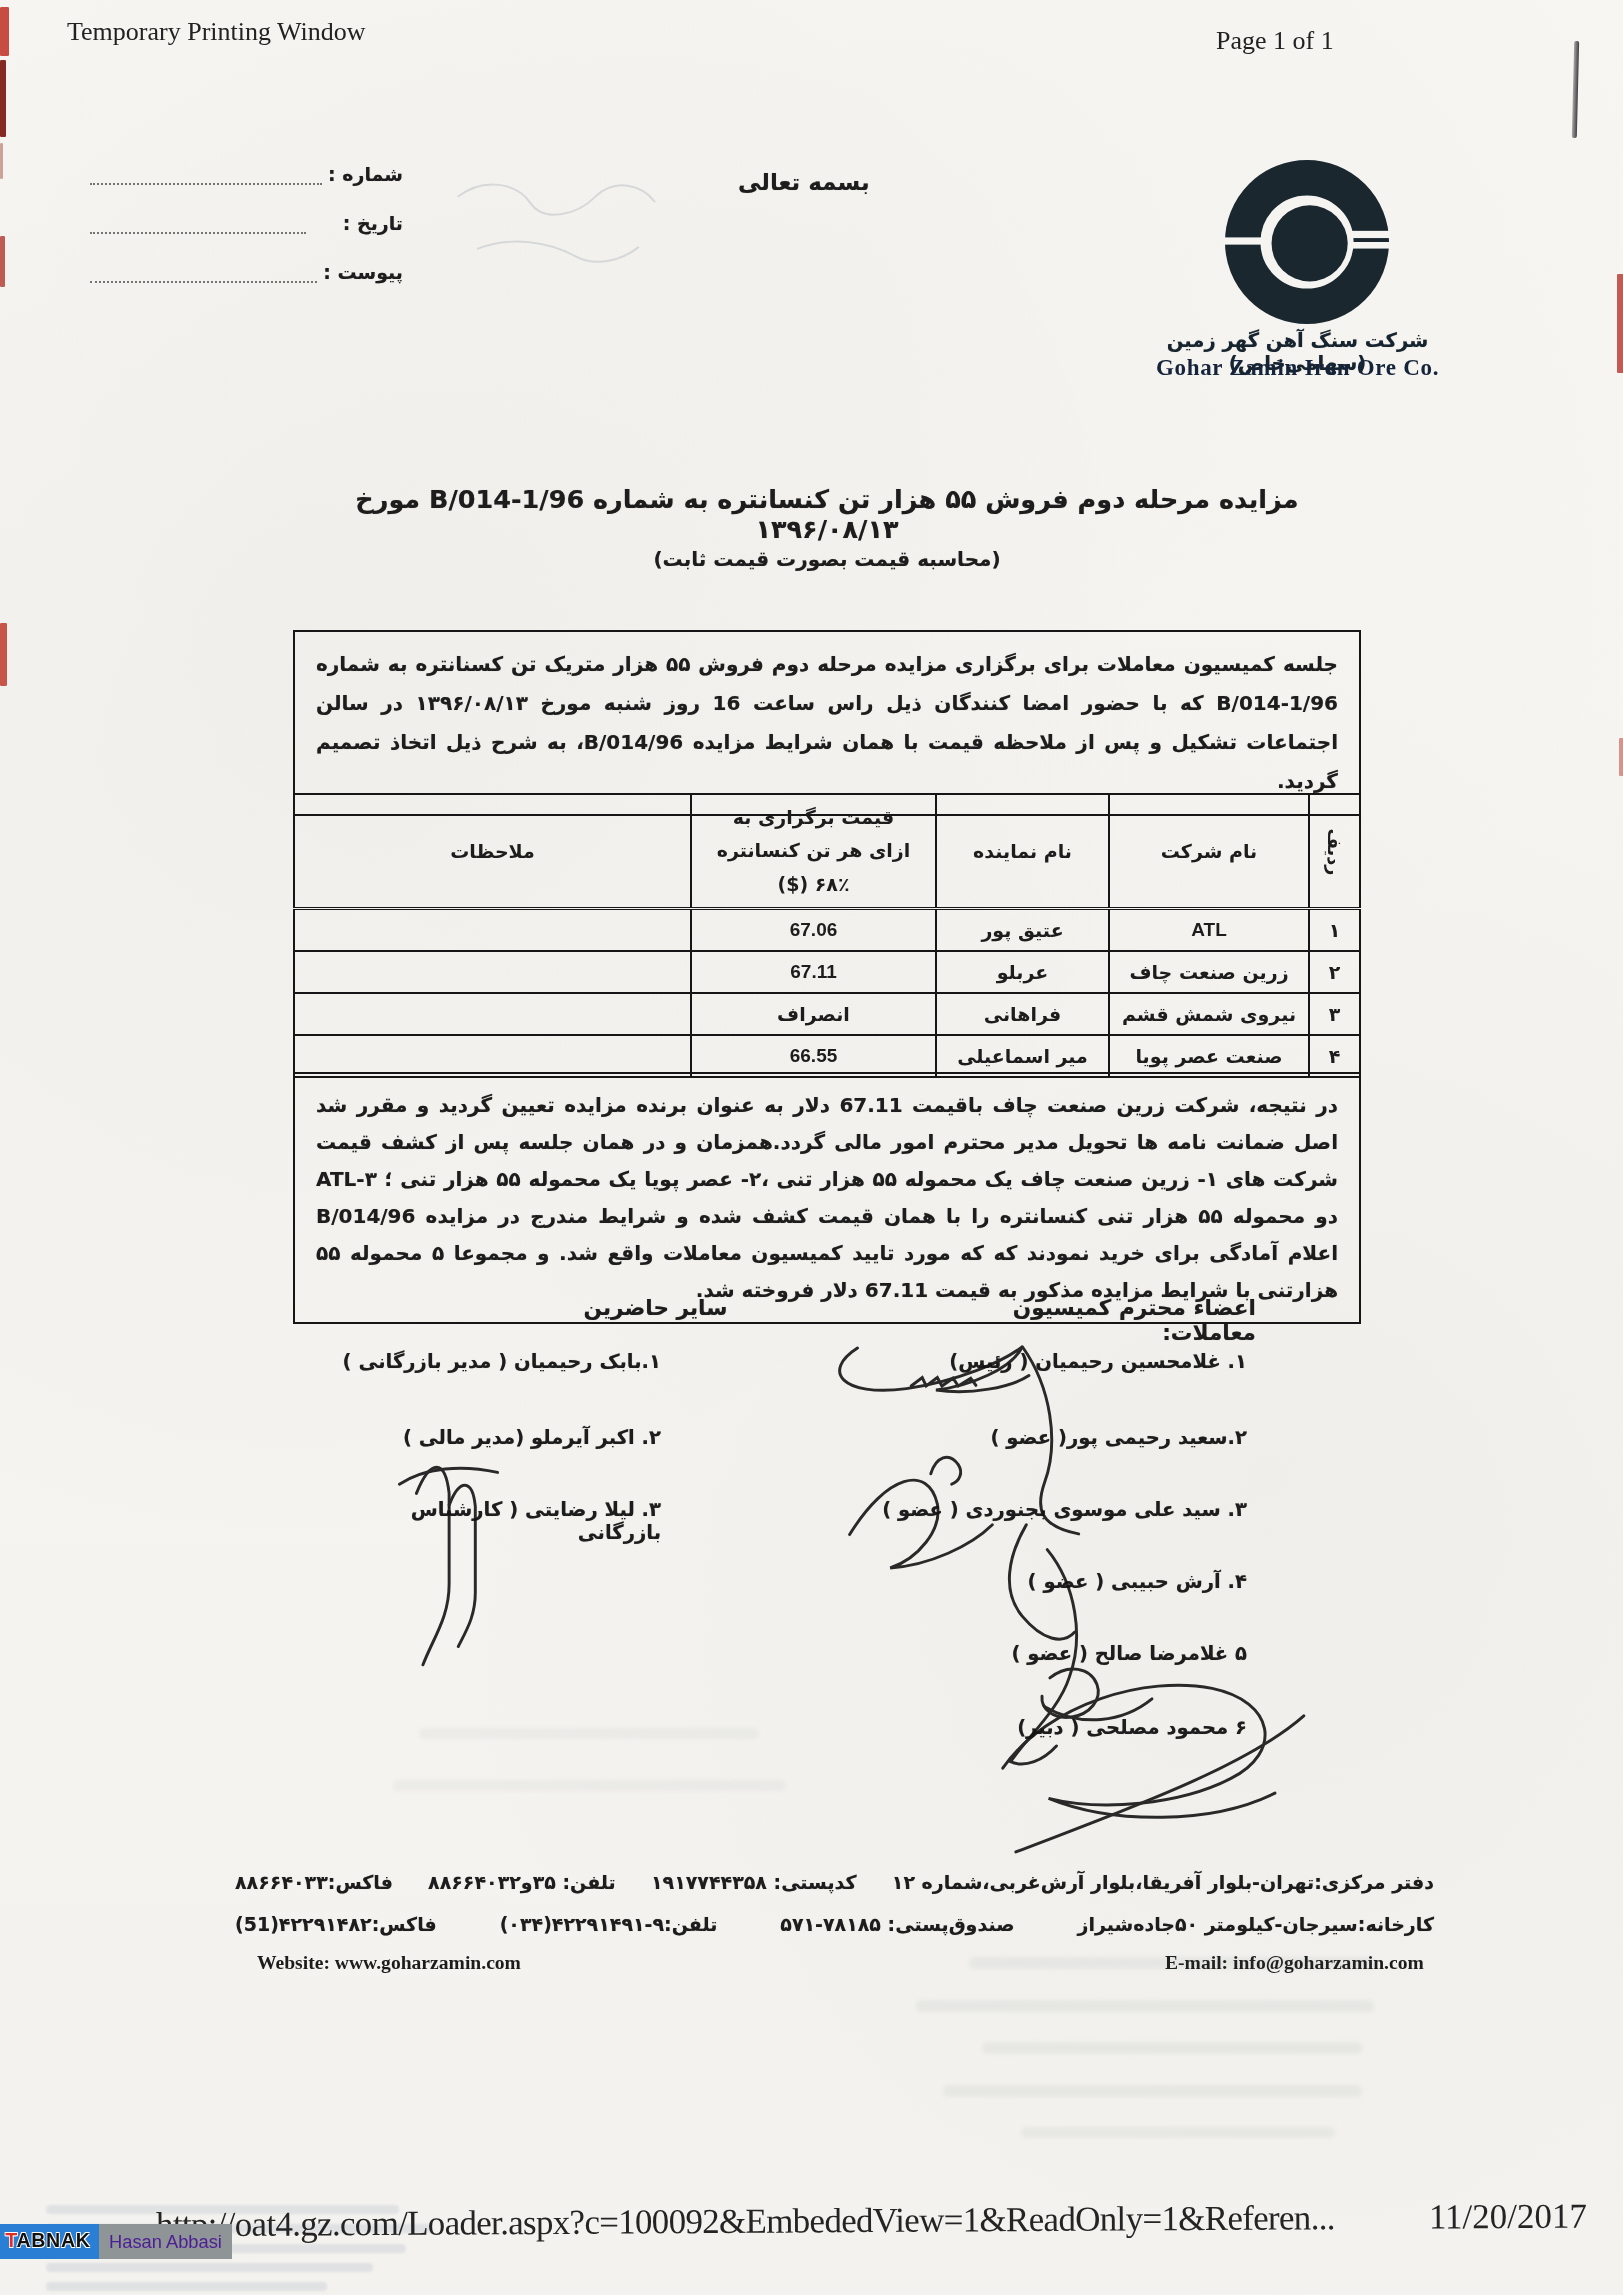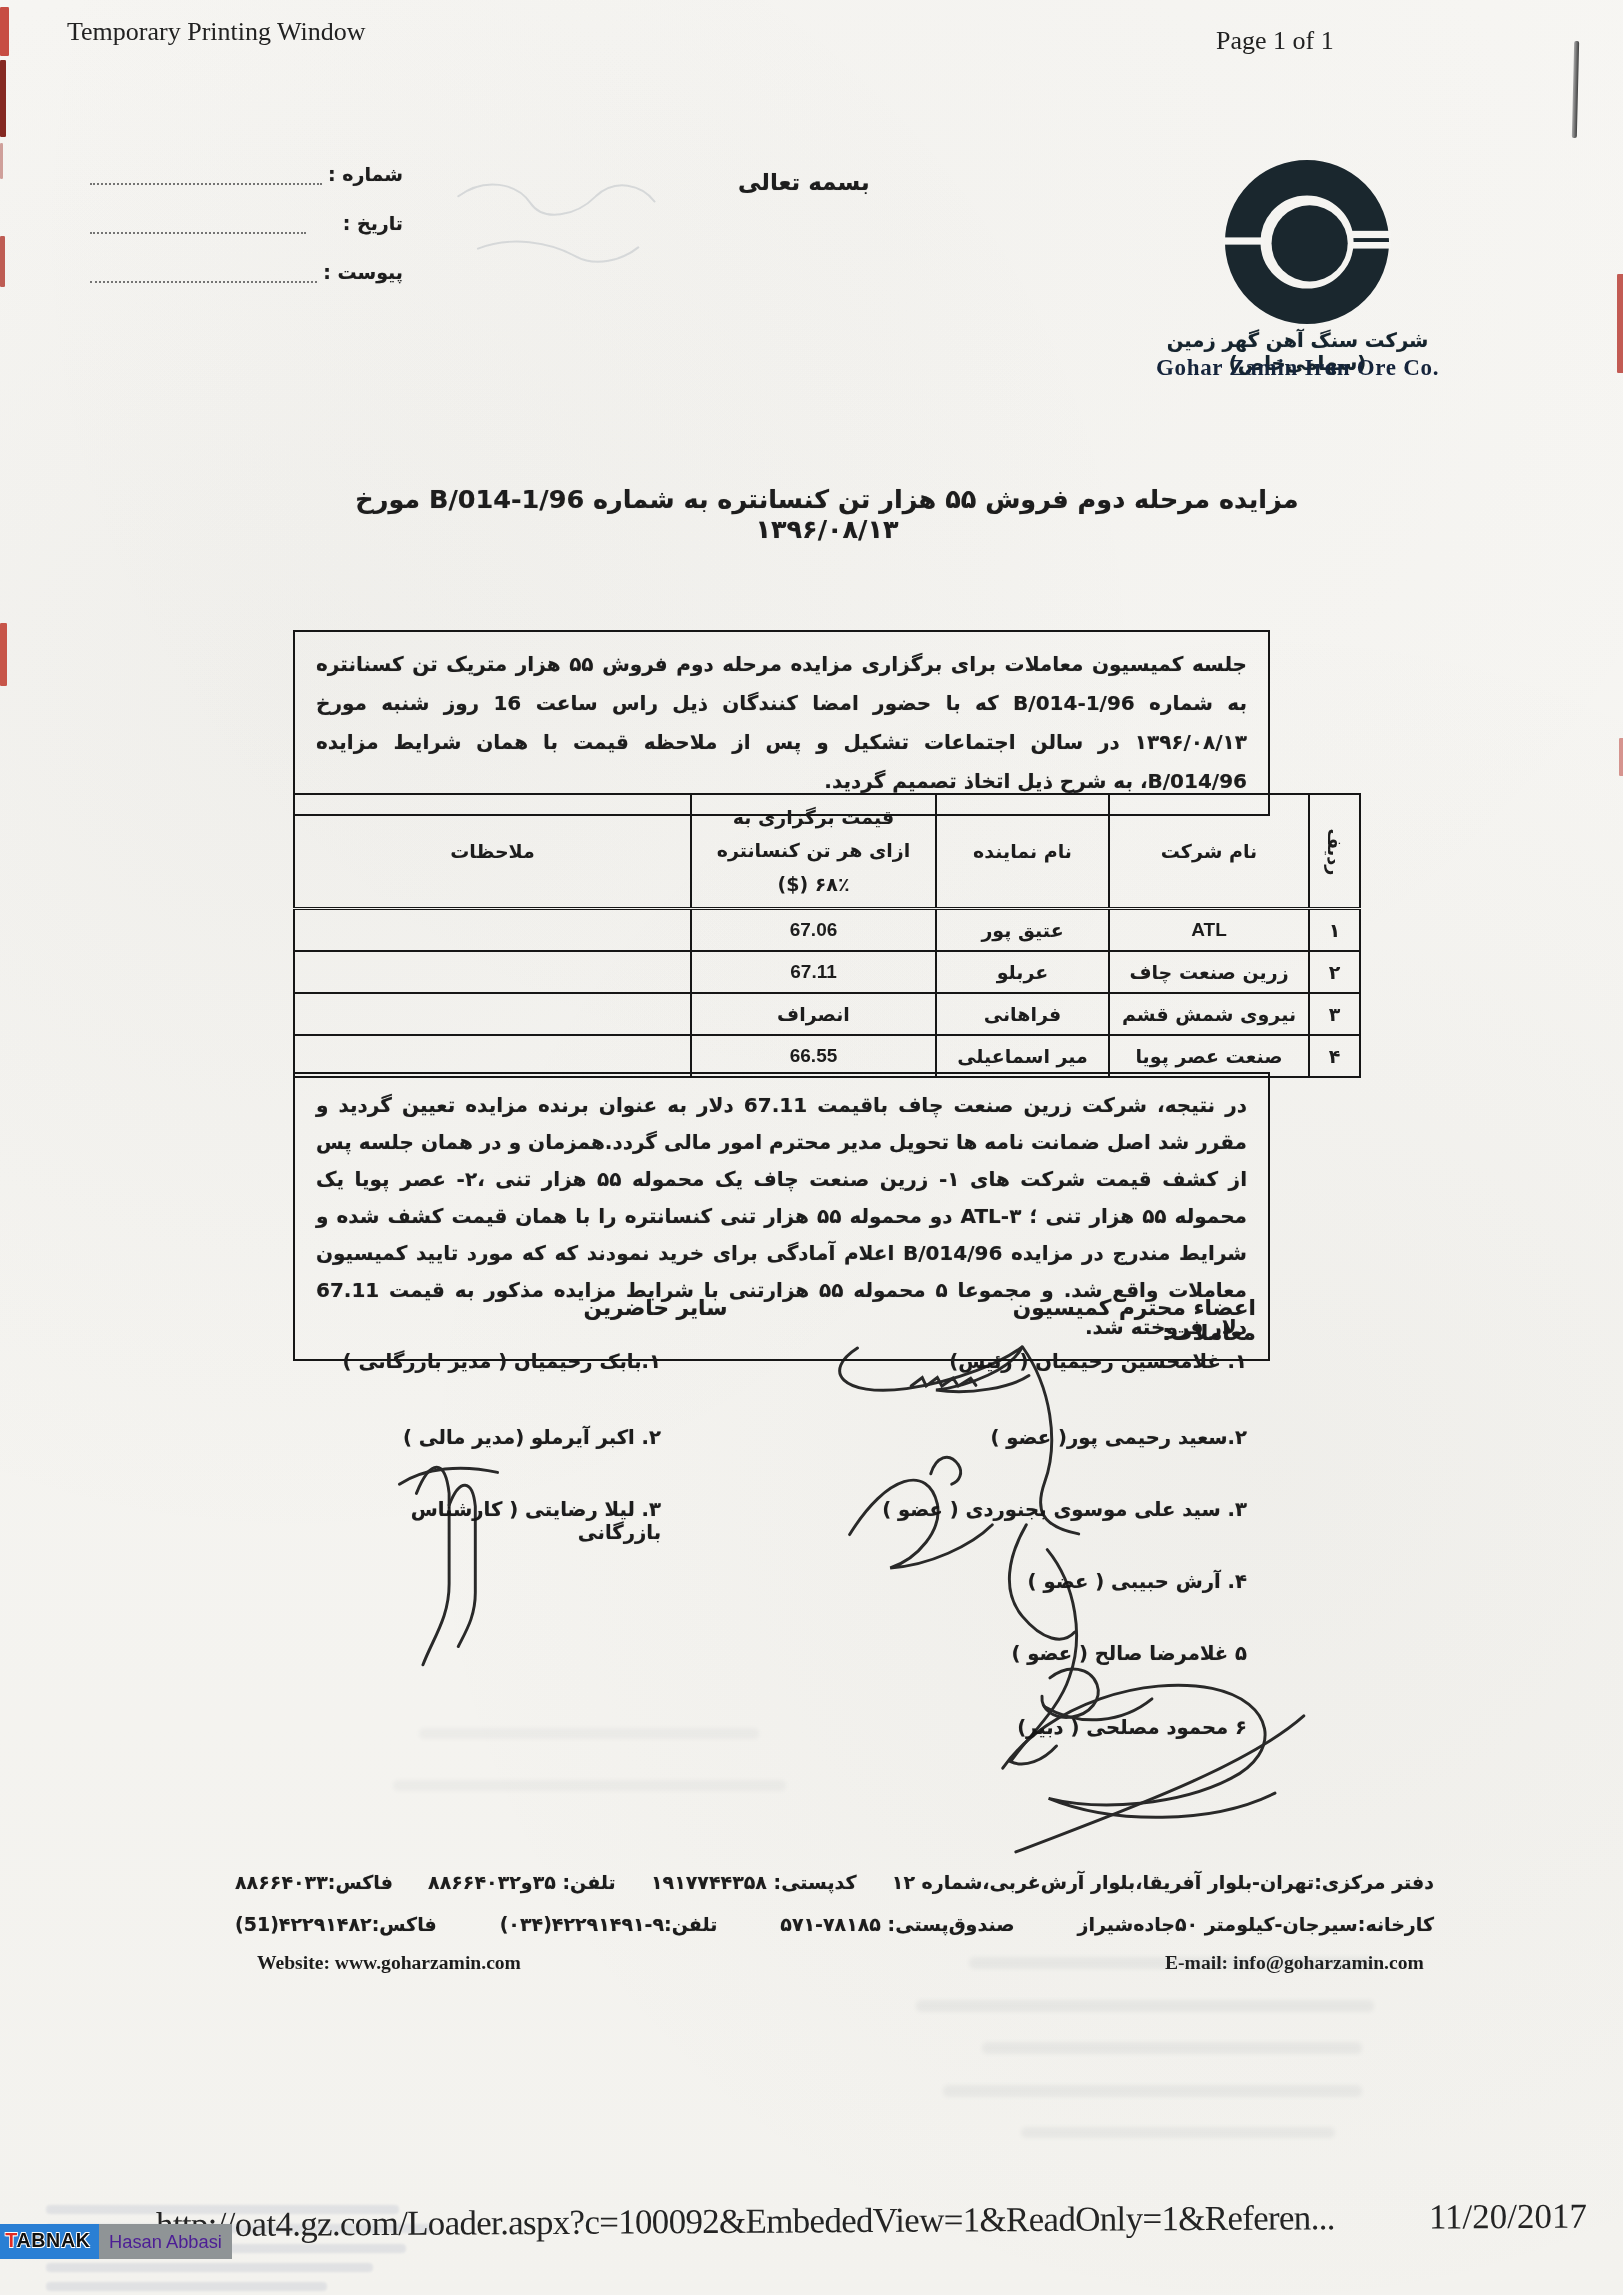--- a/index.html
+++ b/index.html
@@ -28,21 +28,21 @@
 
   .bismillah{left:738px;top:169px;font-size:23px;font-weight:800;}
 
   .logo-wrap{left:1223px;top:158px;width:168px;height:168px;}
   .company-fa{left:1121px;top:329px;width:353px;text-align:center;font-size:19.6px;font-weight:800;color:#15242e;}
   .company-en{left:1121px;top:355px;width:353px;text-align:center;font-size:23px;font-weight:700;color:#15243b;letter-spacing:0.7px;}
 
   .doc-title1{left:293px;top:484px;width:1068px;text-align:center;font-size:25.5px;font-weight:800;}
   .doc-title2{left:293px;top:547px;width:1068px;text-align:center;font-size:20px;font-weight:800;}
 
-  .para-box{left:293px;width:977px;border:2.6px solid #161616;box-sizing:border-box;
+  .para-box{left:293px;width:1068px;border:2.6px solid #161616;box-sizing:border-box;
     padding:13px 21px;font-size:20px;font-weight:700;line-height:39px;text-align:justify;}
   .box1{top:630px;}
   .box2{top:1072px;line-height:37px;}
 
   table.bid{left:293px;top:793px;width:1068px;position:absolute;border-collapse:collapse;direction:rtl;
     font-size:19px;font-weight:700;}
   table.bid,table.bid th,table.bid td{border:2px solid #161616;}
   table.bid th{height:110px;vertical-align:middle;text-align:center;border-bottom:3.9px double #161616;font-weight:800;}
   table.bid td{height:38px;text-align:center;vertical-align:middle;}
   .col-no{width:47px;}.col-company{width:196px;}.col-agent{width:169px;}.col-price{width:241px;}
@@ -114,20 +114,21 @@
       <rect x="128" y="111" width="128" height="11" fill="#f6f5f2"></rect>
       <rect x="128" y="128" width="128" height="10" fill="#f6f5f2"></rect>
       <rect x="0" y="121" width="62" height="11" fill="#f6f5f2"></rect>
       <circle cx="132" cy="130" r="58" fill="#1a272e"></circle>
     </svg>
   </div>
   <div class="abs company-fa fa fuzzy">شرکت سنگ آهن گهر زمین (سهامی‌خاص)</div>
   <div class="abs company-en en-serif">Gohar Zamin Iron Ore Co.</div>
 
   <div class="abs doc-title1 fa fuzzy">مزایده مرحله دوم فروش ۵۵ هزار تن کنسانتره به شماره 96/B/014-1 مورخ ۱۳۹۶/۰۸/۱۳</div>
+  <div class="abs doc-title2 fa fuzzy">(محاسبه قیمت بصورت قیمت ثابت)</div>
 
   <div class="abs para-box box1 fa fuzzy">جلسه کمیسیون معاملات برای برگزاری مزایده مرحله دوم فروش ۵۵ هزار متریک تن کسنانتره به شماره 96/B/014-1 که با حضور امضا کنندگان ذیل راس ساعت 16 روز شنبه مورخ ۱۳۹۶/۰۸/۱۳  در سالن اجتماعات تشکیل و پس از ملاحظه قیمت  با همان شرایط مزایده 96/B/014، به شرح ذیل اتخاذ تصمیم گردید.</div>
 
   <table class="bid">
     <thead>
       <tr>
         <th class="col-no"><span class="rot fa">ردیف</span></th>
         <th class="col-company fa">نام شرکت</th>
         <th class="col-agent fa">نام نماینده</th>
         <th class="col-price price-hdr fa">

